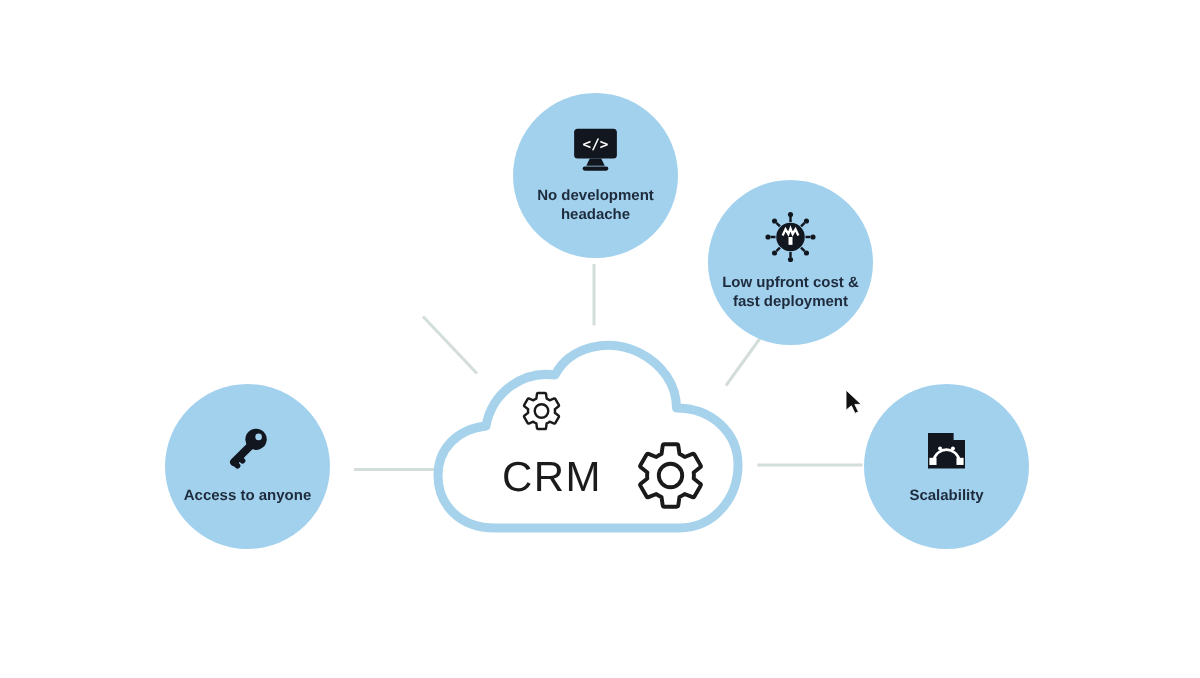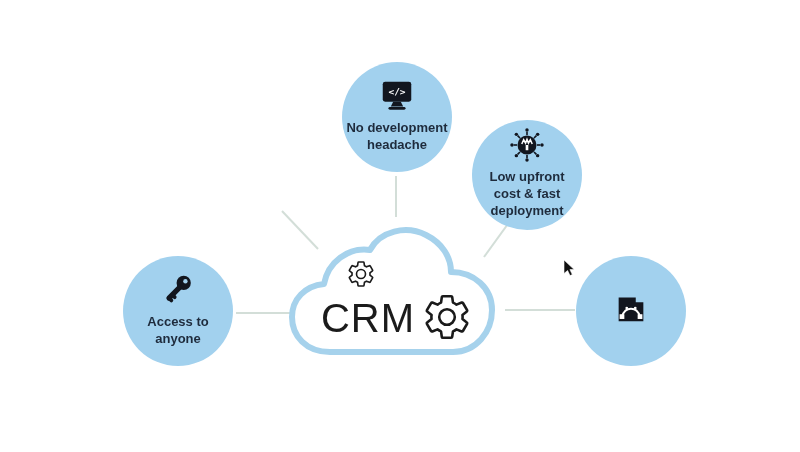--- a/index.html
+++ b/index.html
@@ -16,33 +16,33 @@
   #connectors line{stroke:#d3ded8;stroke-width:2;}
 
   
   .node{
     position:absolute;width:110px;height:110px;border-radius:50%;
     background:#a2d1ee;
     display:flex;flex-direction:column;align-items:center;justify-content:center;
     gap:5px;text-align:center;padding-bottom:4px;box-sizing:border-box;
   }
   .node .label{
-    font-size:13px;font-weight:bold;color:#1e2b3c;line-height:1.3;width:104px;
+    font-size:10px;font-weight:bold;color:#1e2b3c;line-height:1.3;width:104px;
   }
   #node-try{left:187px;top:120px;}
   #node-dev{left:342px;top:62px;}
   #node-cost{left:472px;top:120px;}
   #node-scale{left:576px;top:256px;}
-  #node-access{left:123px;top:256px;}
+  #node-access{left:110px;top:256px;}
 
   
   #cloud{position:absolute;left:284px;top:220px;}
   #crm-label{
     position:absolute;left:318px;top:298px;width:100px;text-align:center;
-    font-size:40px;line-height:40px;color:#1b1b1b;letter-spacing:1px;
+    font-size:28px;line-height:40px;color:#1b1b1b;letter-spacing:1px;
   }
   #gear-small{position:absolute;left:346px;top:259px;}
   #gear-large{position:absolute;left:421px;top:291px;}
 
   
   #cursor{position:absolute;left:563px;top:260px;}
 </style>
 </head>
 <body>
 
@@ -112,20 +112,21 @@
 
   <div class="node" id="node-scale">
     <svg width="38" height="38" viewBox="0 0 40 40">
       <path d="M7,8 H25 V13 H33 V33 H7 Z" fill="#12161f"></path>
       <path d="M10.5,28 C14,17 26,17 29.5,28" fill="none" stroke="#ffffff" stroke-width="2"></path>
       <rect x="8" y="25.5" width="5" height="5" fill="#ffffff"></rect>
       <rect x="27" y="25.5" width="5" height="5" fill="#ffffff"></rect>
       <circle cx="15.5" cy="19" r="1.4" fill="#ffffff"></circle>
         <circle cx="24.5" cy="19" r="1.4" fill="#ffffff"></circle>
     </svg>
+    <div class="label">Scalability</div>
   </div>
 
   <div class="node" id="node-access">
     <svg width="38" height="38" viewBox="0 0 40 40">
       <circle cx="26" cy="12.5" r="7.5" fill="#12161f"></circle>
       <circle cx="27.8" cy="10.8" r="2.3" fill="#a2d1ee"></circle>
       <line x1="21.5" y1="17.5" x2="10.5" y2="28.5" stroke="#12161f" stroke-width="5.5" stroke-linecap="round"></line>
       <line x1="14" y1="25" x2="16.5" y2="27.5" stroke="#12161f" stroke-width="4" stroke-linecap="round"></line>
       <line x1="10.5" y1="28.5" x2="13" y2="31" stroke="#12161f" stroke-width="4" stroke-linecap="round"></line>
     </svg>

